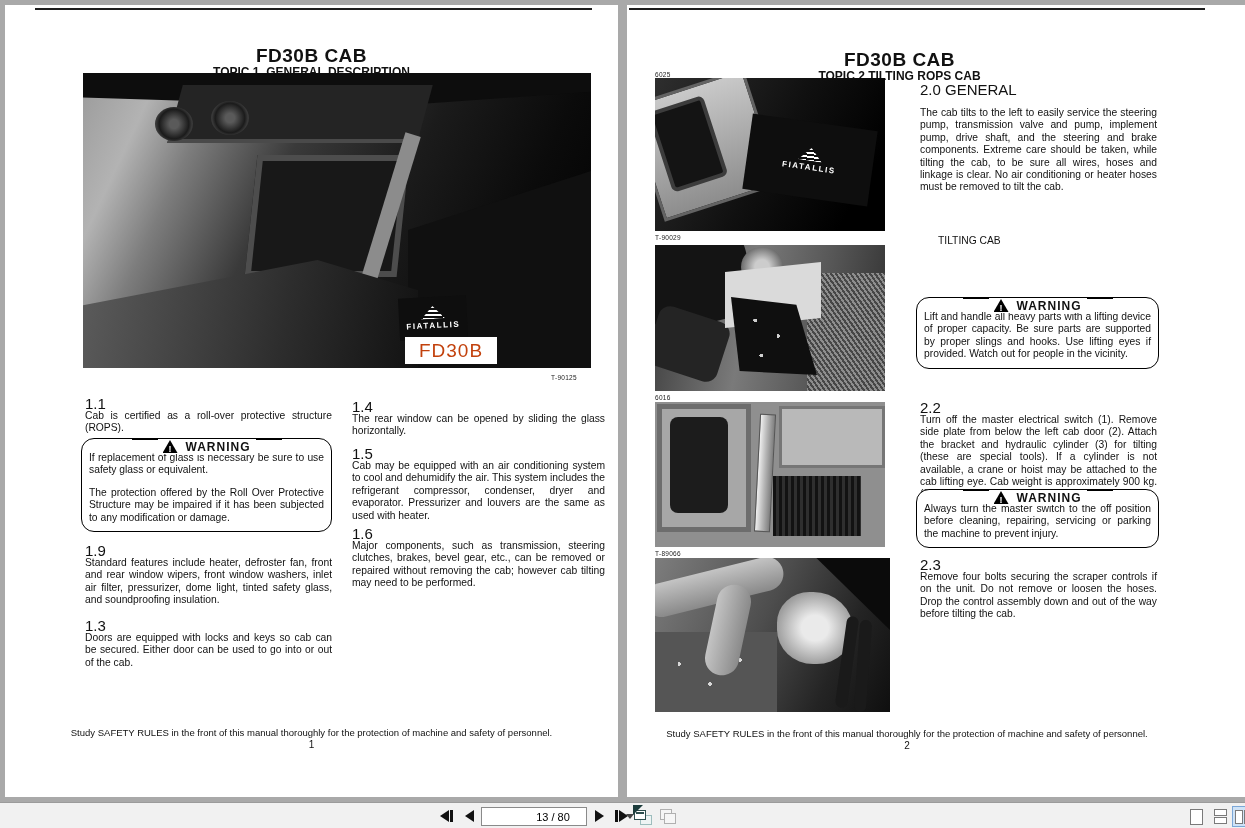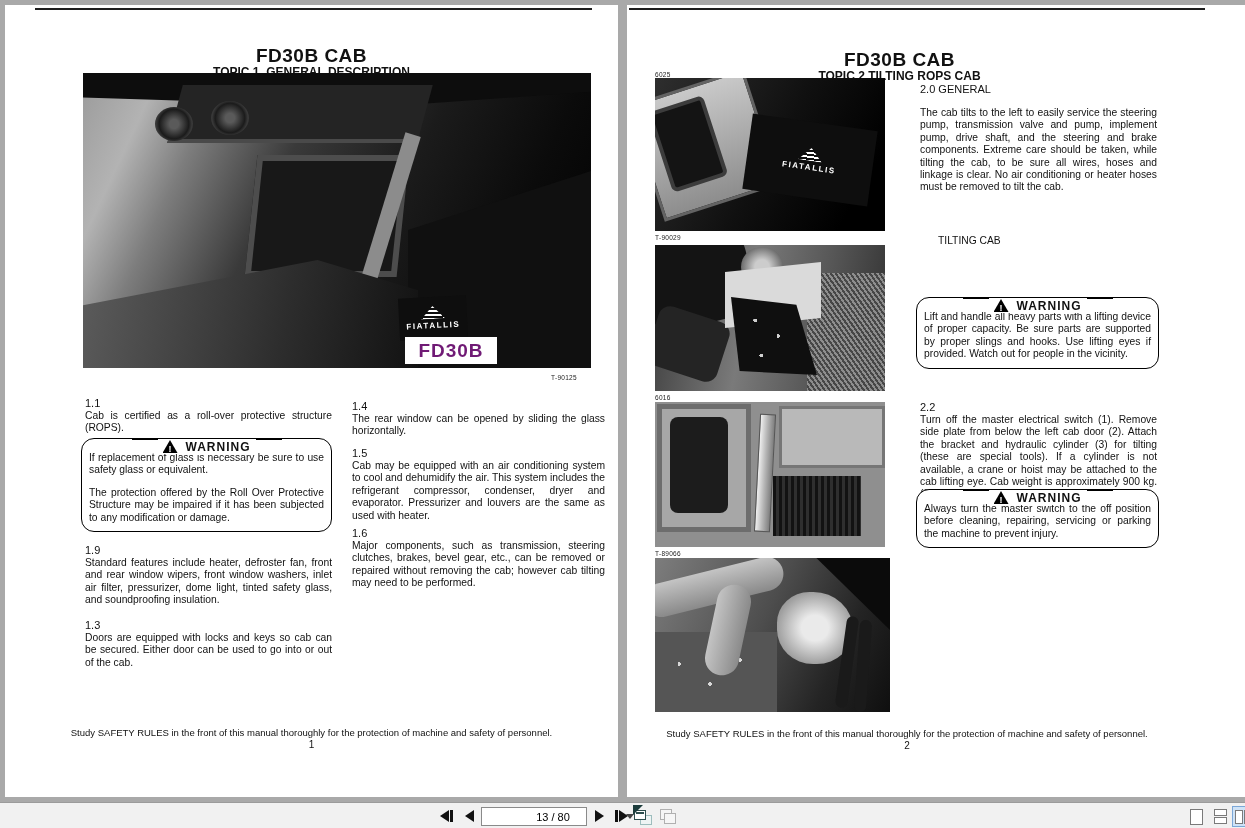--- a/index.html
+++ b/index.html
@@ -9,21 +9,21 @@
   .viewer { position:absolute; left:0; top:0; width:1245px; height:802px; background:#a9a9a9; }
   .page { position:absolute; top:5px; height:792px; background:#fff; }
   .page-left  { left:5px;   width:613px; }
   .page-right { left:627px; width:618px; }
   .scanline { position:absolute; height:2px; background:#1e1e1e; }
 
   .doc-title { position:absolute; left:0; right:0; text-align:center; font-size:19px; font-weight:bold; letter-spacing:.5px; white-space:pre-wrap; }
   .doc-subtitle { position:absolute; left:0; right:0; text-align:center; font-size:12px; font-weight:bold; white-space:pre-wrap; }
 
   .body-txt { font-size:10.3px; line-height:12.4px; text-align:justify; }
-  .snum { font-size:11px; line-height:13px; }
+  .snum { font-size:15px; line-height:13px; }
   .photo-label { position:absolute; font-size:6.5px; color:#222; letter-spacing:.3px; }
   .footer-line { position:absolute; left:0; right:0; text-align:center; font-size:9.5px; color:#111; }
   .page-num { position:absolute; left:0; right:0; text-align:center; font-size:10px; }
 
   .abs { position:absolute; }
 
   
   .warnbox { position:absolute; border:1.5px solid #000; border-radius:13px; padding:13px 7px 7px 7px; background:#fff; }
   .warnbox p { font-size:10.3px; line-height:12.4px; text-align:justify; }
   .warnbox p + p { margin-top:10px; }
@@ -42,21 +42,21 @@
   .lp-top { left:0; top:0; right:0; height:34px; background:#0d0d0d; clip-path:polygon(0 0,100% 0,100% 55%,58% 100%,0 72%); }
   .lp-canopy { left:92px; top:12px; width:250px; height:58px; background:#242424; transform:skewX(-15deg); border-bottom:4px solid #4a4a4a; }
   .lp-fan { width:38px; height:34px; border-radius:50%; background:radial-gradient(circle,#5a5a5a 18%,#1b1b1b 58%,#383838 70%); }
   .lp-window { left:168px; top:82px; width:152px; height:122px; background:#181818; border:6px solid #4d4d4d; transform:skewX(-6deg); }
   .lp-pillar { left:298px; top:58px; width:16px; height:165px; background:#8c8c8c; transform:rotate(17deg); }
   .lp-body { left:325px; top:98px; right:0; bottom:0; background:#101010; clip-path:polygon(0 30%,100% 0,100% 100%,0 100%); }
   .lp-hood { left:0; bottom:0; width:335px; height:108px; background:linear-gradient(100deg,#5c5c5c,#2d2d2d 60%,#121212); clip-path:polygon(0 42%,70% 0,100% 28%,100% 100%,0 100%); }
   .brandplate { display:flex; flex-direction:column; align-items:center; justify-content:center; gap:2px; background:#0e0e0e; }
   .fa-logo { width:24px; height:13px; background:repeating-linear-gradient(to bottom,#fff 0 2px,#0e0e0e 2px 4px); clip-path:polygon(50% 0,100% 100%,0 100%); }
   .fa-text { color:#fff; font-size:8px; font-weight:bold; letter-spacing:1.6px; }
-  .model-plate { display:flex; align-items:center; justify-content:center; background:#fff; color:#701a75; font-weight:bold; font-size:19px; letter-spacing:1px; }
+  .model-plate { display:flex; align-items:center; justify-content:center; background:#fff; color:#c2410c; font-weight:normal; font-size:19px; letter-spacing:1px; }
 
   .p1-base { background:linear-gradient(120deg,#2e2e2e,#101010 50%,#000 85%); }
   .p1-cab { left:-12px; top:6px; width:122px; height:122px; background:linear-gradient(#c9c9c9,#8d8d8d); transform:rotate(-18deg); border:3px solid #636363; }
   .p1-glass { left:14px; top:10px; width:58px; height:84px; background:#141414; border:4px solid #3c3c3c; border-radius:6px; }
   .p2-base { background:linear-gradient(100deg,#3c3c3c,#7a7a7a 40%,#575757 70%,#303030); }
   .p2-seat { left:-16px; top:-12px; width:112px; height:92px; background:#141414; border-radius:30px; transform:rotate(-14deg); }
   .p2-arm { left:-4px; top:68px; width:74px; height:62px; background:#242424; border-radius:12px; transform:rotate(18deg); }
   .p2-plate { left:70px; top:22px; width:96px; height:56px; background:#dadada; transform:skewY(-6deg); }
   .p2-bracket { left:76px; top:52px; width:86px; height:78px; background:#0f0f0f; clip-path:polygon(0 0,76% 10%,100% 100%,10% 95%);
                 background-image:radial-gradient(circle 3px at 28% 30%,#cfcfcf 60%,transparent 62%),radial-gradient(circle 3px at 55% 50%,#cfcfcf 60%,transparent 62%),radial-gradient(circle 3px at 35% 75%,#cfcfcf 60%,transparent 62%); background-color:#0f0f0f; }
@@ -253,20 +253,24 @@
           <span class="wline"></span>
           <span class="wcenter">
             <span class="warntri"></span>
             <span class="warnword">WARNING</span>
           </span>
           <span class="wline"></span>
         </div>
         <p>Always turn the master switch to the off position before cleaning, repairing, servicing or parking the machine to prevent injury.</p>
       </div>
 
+      <div class="abs" style="left:0; top:553px; width:100%;">
+        <div class="snum">2.3</div>
+        <div class="body-txt">Remove four bolts securing the scraper  controls if on the unit. Do not remove or loosen the hoses. Drop  the control assembly down and out of the way before tilting the cab.</div>
+      </div>
     </div>
 
     <div class="footer-line" style="top:723px; left:0; width:560px;">Study SAFETY RULES in the front of this manual thoroughly for the protection of machine and safety of personnel.</div>
     <div class="page-num" style="top:735px; left:0; width:560px;">2</div>
   </div>
 </div>
 
 <div class="toolbar">
   <div class="tbtn" style="left:435px; width:22px;">
     <span class="tri-l"></span>

